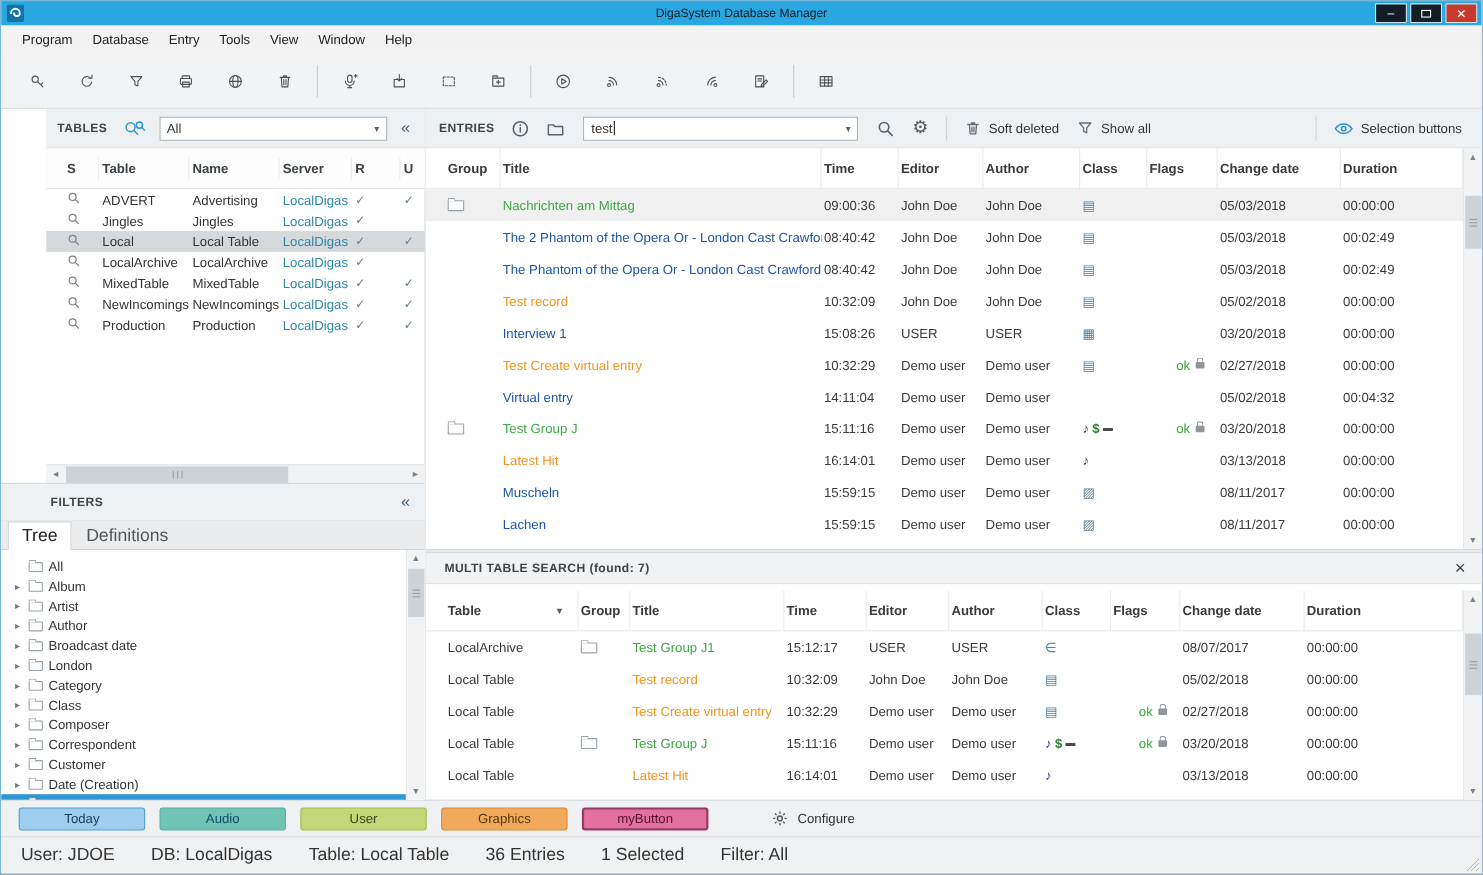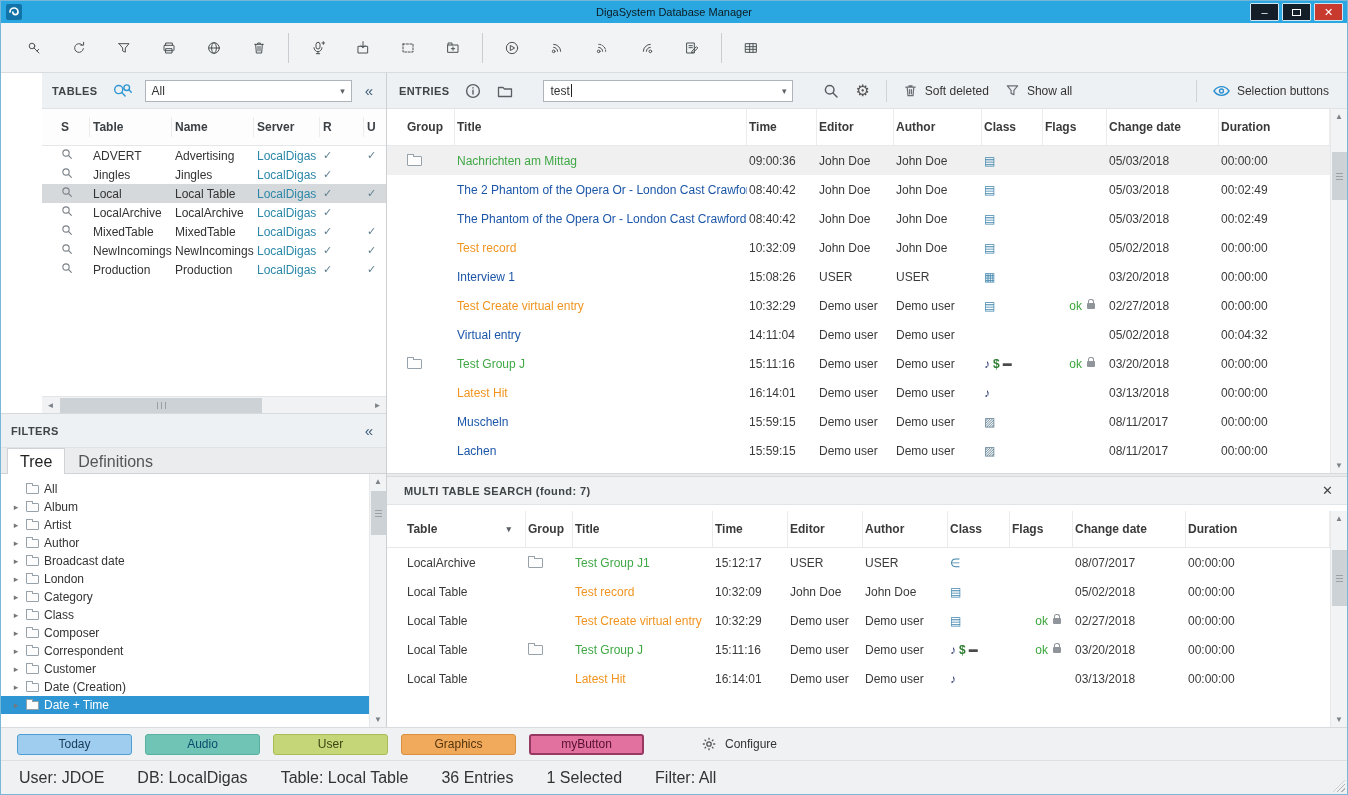--- a/index.html
+++ b/index.html
@@ -58,37 +58,37 @@
   .hs-thumb i{display:block;width:1px;height:7px;background:#98a0a6;}
   .hs-right{margin-left:auto;}
   .vscroll{position:absolute;right:0;width:17px;background:#f2f3f4;border-left:1px solid #e6e8ea;display:flex;flex-direction:column;align-items:center;}
   .vs-arrow{height:15px;line-height:15px;font-size:8px;color:#7b8288;}
   .vs-arrow.bottom{margin-top:auto;}
   .vs-thumb{width:15px;background:#cdd2d6;display:flex;flex-direction:column;align-items:center;justify-content:center;}
   .vs-thumb i{display:block;width:7px;height:1px;background:#9aa1a7;margin:1px 0;}
   
   .filters-panel{flex:1;display:flex;flex-direction:column;min-height:0;border-top:1px solid #d7dadd;}
   .filters-panel .panel-head{height:34px;}
-  .filters-panel .panel-title{margin-right:auto;}
+  .filters-panel .panel-title{margin-right:auto;margin-left:35px;}
   .tabs{height:26px;background:#eaecee;display:flex;align-items:flex-end;padding-left:6px;border-bottom:1px solid #cfd3d6;flex:none;}
   .tab{padding:4px 12px 3px;font-size:16px;color:#555;border:1px solid transparent;border-bottom:none;margin-bottom:-1px;}
   .tab.active{background:#fff;border-color:#cfd3d6;color:#222;}
   .tree{flex:1;position:relative;overflow:hidden;padding-top:6px;background:#fff;}
   .tree-inner{margin-right:17px;}
   .tree-item{height:18px;display:flex;align-items:center;padding-left:10px;font-size:12px;color:#333;gap:5px;white-space:nowrap;}
   .tree-item.selected{background:#2f96d4;color:#fff;}
   .tree-arrow{width:10px;font-size:9px;color:#777;text-align:center;flex:none;}
   .folder{position:relative;width:13px;height:9px;border:1px solid #97a1a9;border-radius:1px;background:#fdfdfd;flex:none;display:inline-block;}
   .folder::before{content:"";position:absolute;top:-3px;left:-1px;width:5px;height:2px;border:1px solid #97a1a9;border-bottom:none;border-radius:1px 1px 0 0;background:#fdfdfd;}
   .folder.lg{width:15px;height:10px;}
   .tree .vscroll{top:0;bottom:0;}
   
   .entries-panel{height:400px;display:flex;flex-direction:column;position:relative;flex:none;}
   .entries-head{gap:16px;padding:0 10px 0 12px;}
-  .entries-combo{width:250px;margin:0 14px;}
+  .entries-combo{width:250px;margin:0 1px;}
   .head-action{display:flex;align-items:center;gap:7px;font-size:12px;color:#333;white-space:nowrap;}
   .head-action .ih svg{width:15px;height:15px;stroke:#6a7076;}
   .eye svg{stroke:#2a8fd0;}
   .gear-glyph{font-size:16px;color:#555;line-height:1;}
   .sel-toggle{margin-left:auto;padding-right:8px;}
   .egrid{display:grid;grid-template-columns:50px 292px 70px 77px 88px 61px 64px 112px 1fr;padding-left:18px;margin-right:17px;align-items:center;}
   .egrid-head{height:37px;border-bottom:1px solid #e6e8ea;background:#fff;flex:none;}
   .erow{height:29px;}
   .erow.selected{background:#f0f0f0;}
   .ecell{overflow:hidden;white-space:nowrap;padding:0 4px 0 2px;display:flex;align-items:center;height:100%;font-size:12px;color:#3a3a3a;}
@@ -146,20 +146,29 @@
         </button>
       <button class="winbtn">
           <span class="maxbox"></span>
         </button>
       <button class="winbtn close">
           <span>✕</span>
         </button>
     </span>
   </header>
 
+  <nav class="menubar" id="menubar">
+      <div class="menu-item">Program</div>
+      <div class="menu-item">Database</div>
+      <div class="menu-item">Entry</div>
+      <div class="menu-item">Tools</div>
+      <div class="menu-item">View</div>
+      <div class="menu-item">Window</div>
+      <div class="menu-item">Help</div>
+    </nav>
   <div class="toolbar" id="toolbar">
       <div class="tool-group">
         <button class="tool-btn ic">
           <span class="ih">
             <svg viewBox="0 0 24 24">
               <circle cx="9" cy="9" r="4.2"></circle>
               <path d="M12 12l7.5 7.5M16.5 16.5l2.6-2.6"></path>
             </svg>
           </span>
         </button>

